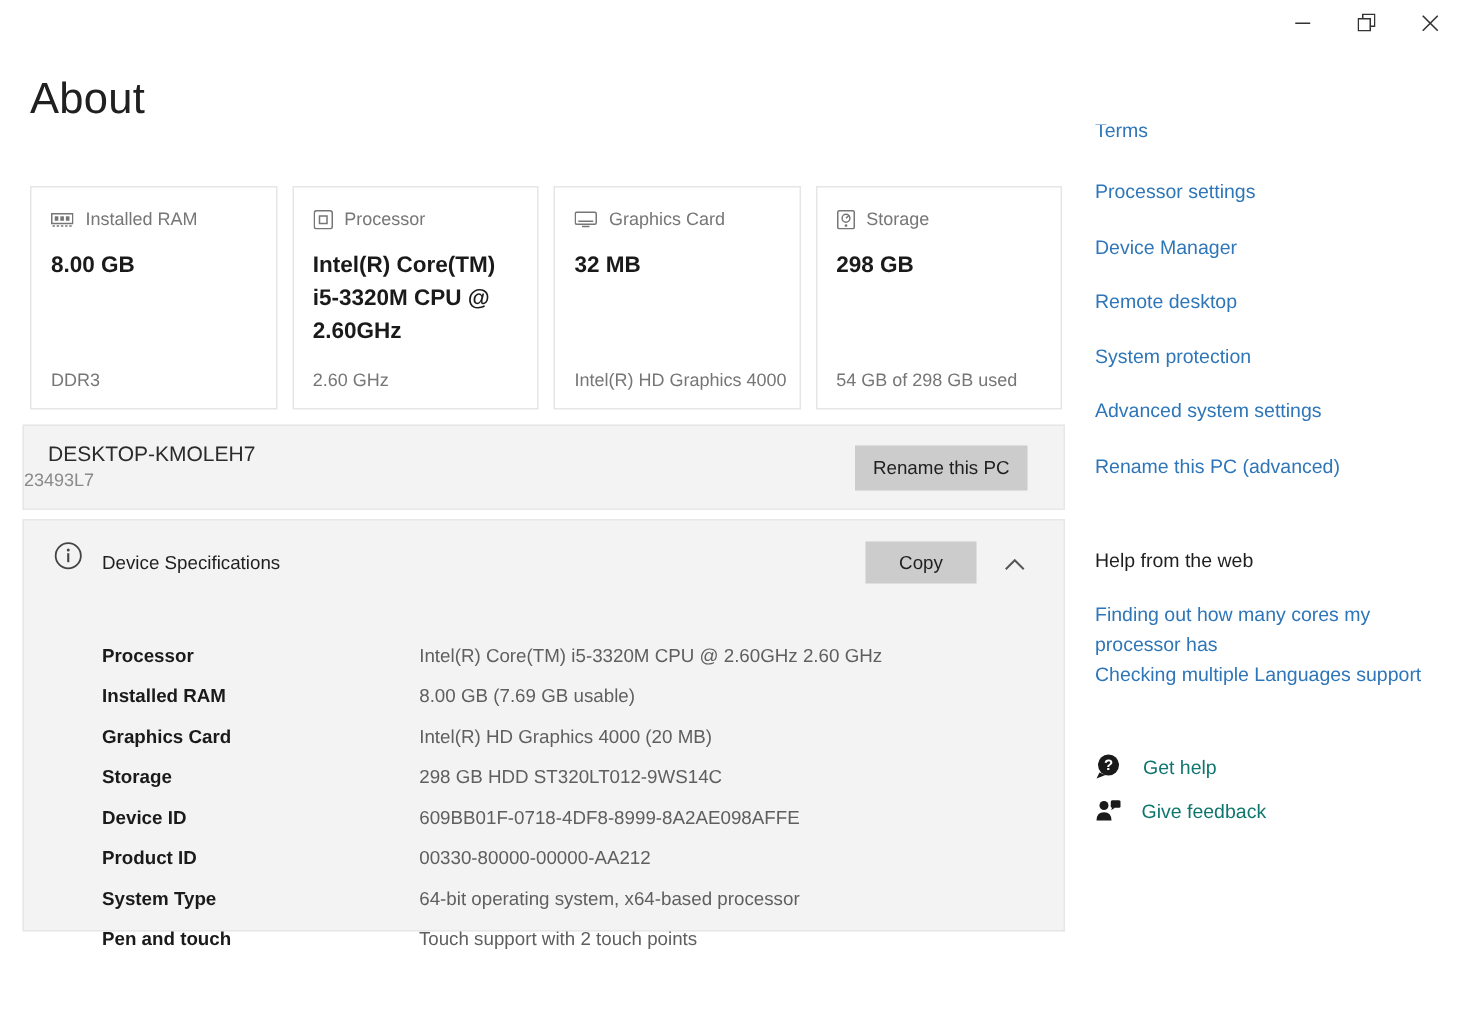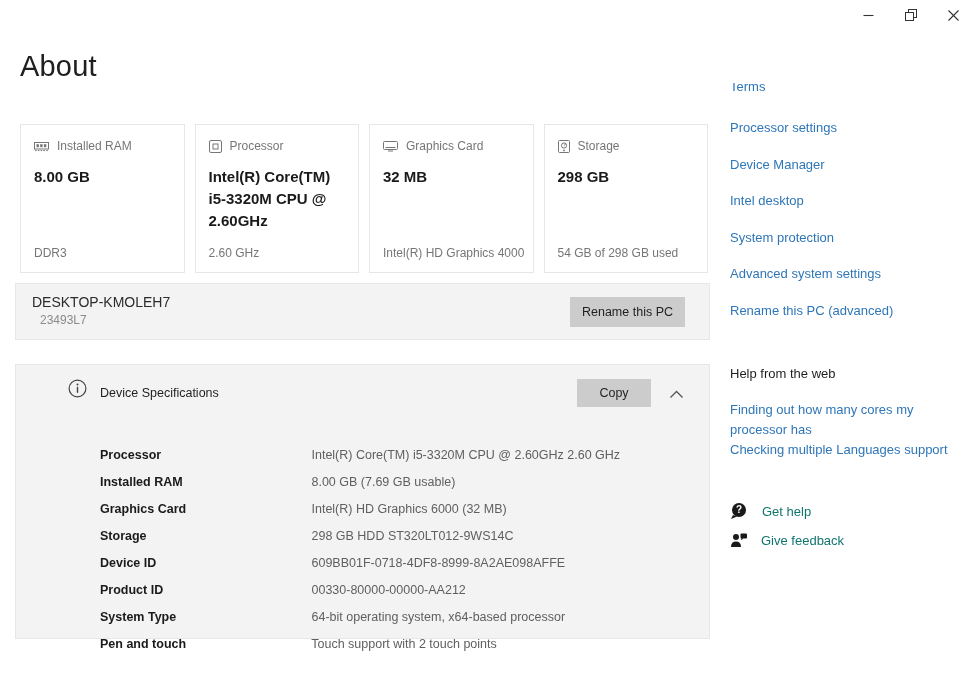--- a/index.html
+++ b/index.html
@@ -18,25 +18,25 @@
   .cards { position:absolute; left:20px; top:124px; width:688px; height:149px; display:flex; gap:10px; }
   .card { flex:1 1 0; background:#ffffff; border:1px solid #e6e6e6; position:relative; padding:14px 13px; }
   .card-head { display:flex; align-items:center; gap:8px; color:#767676; font-size:12px; }
   .card-value { margin-top:13px; font-size:15px; font-weight:700; color:#1a1a1a; line-height:1.45; }
   .card-foot { position:absolute; left:13px; bottom:12px; font-size:12px; color:#767676; white-space:nowrap; }
 
   
   .panel { position:absolute; left:15px; width:695px; background:#f3f3f3; border:1px solid #e7e7e7; }
   .device-bar { top:283px; height:57px; }
   .device-name { position:absolute; left:16px; top:10px; font-size:14px; color:#2b2b2b; }
-  .device-model { position:absolute; left:24px; top:29px; font-size:12px; color:#8a8a8a;text-align:center; }
+  .device-model { position:absolute; left:0; top:29px; font-size:12px; color:#8a8a8a;text-align:center; }
   .btn { background:#cccccc; border:none; font-family:inherit; font-size:12.5px; color:#1f1f1f; cursor:pointer; }
   .rename-btn { position:absolute; right:24px; top:13px; width:115px; height:30px; }
 
-  .specs-panel { top:364px; height:275px;padding-left:32px; }
+  .specs-panel { top:346px; height:275px; }
   .specs-header { position:relative; height:56px; }
   .specs-title { position:absolute; left:52px; top:21px; font-size:12.5px; color:#1f1f1f; }
   .copy-btn { position:absolute; right:58px; top:14px; width:74px; height:28px; }
   .chevron-btn { position:absolute; right:18px; top:18px; width:22px; height:22px; background:transparent; border:none; cursor:pointer; }
   .spec-rows { margin-top:21px; }
   .spec-row { height:27px; line-height:27px; font-size:12.5px; white-space:nowrap; }
   .spec-label { display:inline-block; margin-left:52px; width:208px; font-weight:700; color:#1a1a1a; }
   .spec-value { color:#5f5f5f; }
 
   
@@ -173,21 +173,21 @@
     <div class="spec-row">
       <span class="spec-label">Processor</span>
       <span class="spec-value">Intel(R) Core(TM) i5-3320M CPU @ 2.60GHz   2.60 GHz</span>
     </div>
     <div class="spec-row">
       <span class="spec-label">Installed RAM</span>
       <span class="spec-value">8.00 GB (7.69 GB usable)</span>
     </div>
     <div class="spec-row">
       <span class="spec-label">Graphics Card</span>
-      <span class="spec-value">Intel(R) HD Graphics 6000 (32 MB)</span>
+      <span class="spec-value">Intel(R) HD Graphics 4000 (20 MB)</span>
     </div>
     <div class="spec-row">
       <span class="spec-label">Storage</span>
       <span class="spec-value">298 GB HDD ST320LT012-9WS14C</span>
     </div>
     <div class="spec-row">
       <span class="spec-label">Device ID</span>
       <span class="spec-value">609BB01F-0718-4DF8-8999-8A2AE098AFFE</span>
     </div>
     <div class="spec-row">
@@ -203,21 +203,21 @@
       <span class="spec-value">Touch support with 2 touch points</span>
     </div>
   </div>
 </div>
 
 <div class="terms-clip">
   <span>Terms</span>
 </div>
 <a class="slink" style="top:120px;">Processor settings</a>
 <a class="slink" style="top:157px;">Device Manager</a>
-<a class="slink" style="top:193px;">Intel desktop</a>
+<a class="slink" style="top:193px;">Remote desktop</a>
 <a class="slink" style="top:230px;">System protection</a>
 <a class="slink" style="top:266px;">Advanced system settings</a>
 <a class="slink" style="top:303px;">Rename this PC (advanced)</a>
 
 <div class="help-title">Help from the web</div>
 <a class="slink help-link-1">Finding out how many cores my processor has</a>
 <a class="slink help-link-2">Checking multiple Languages support</a>
 
 <div class="support-row" style="top:502px;">
   <span>

